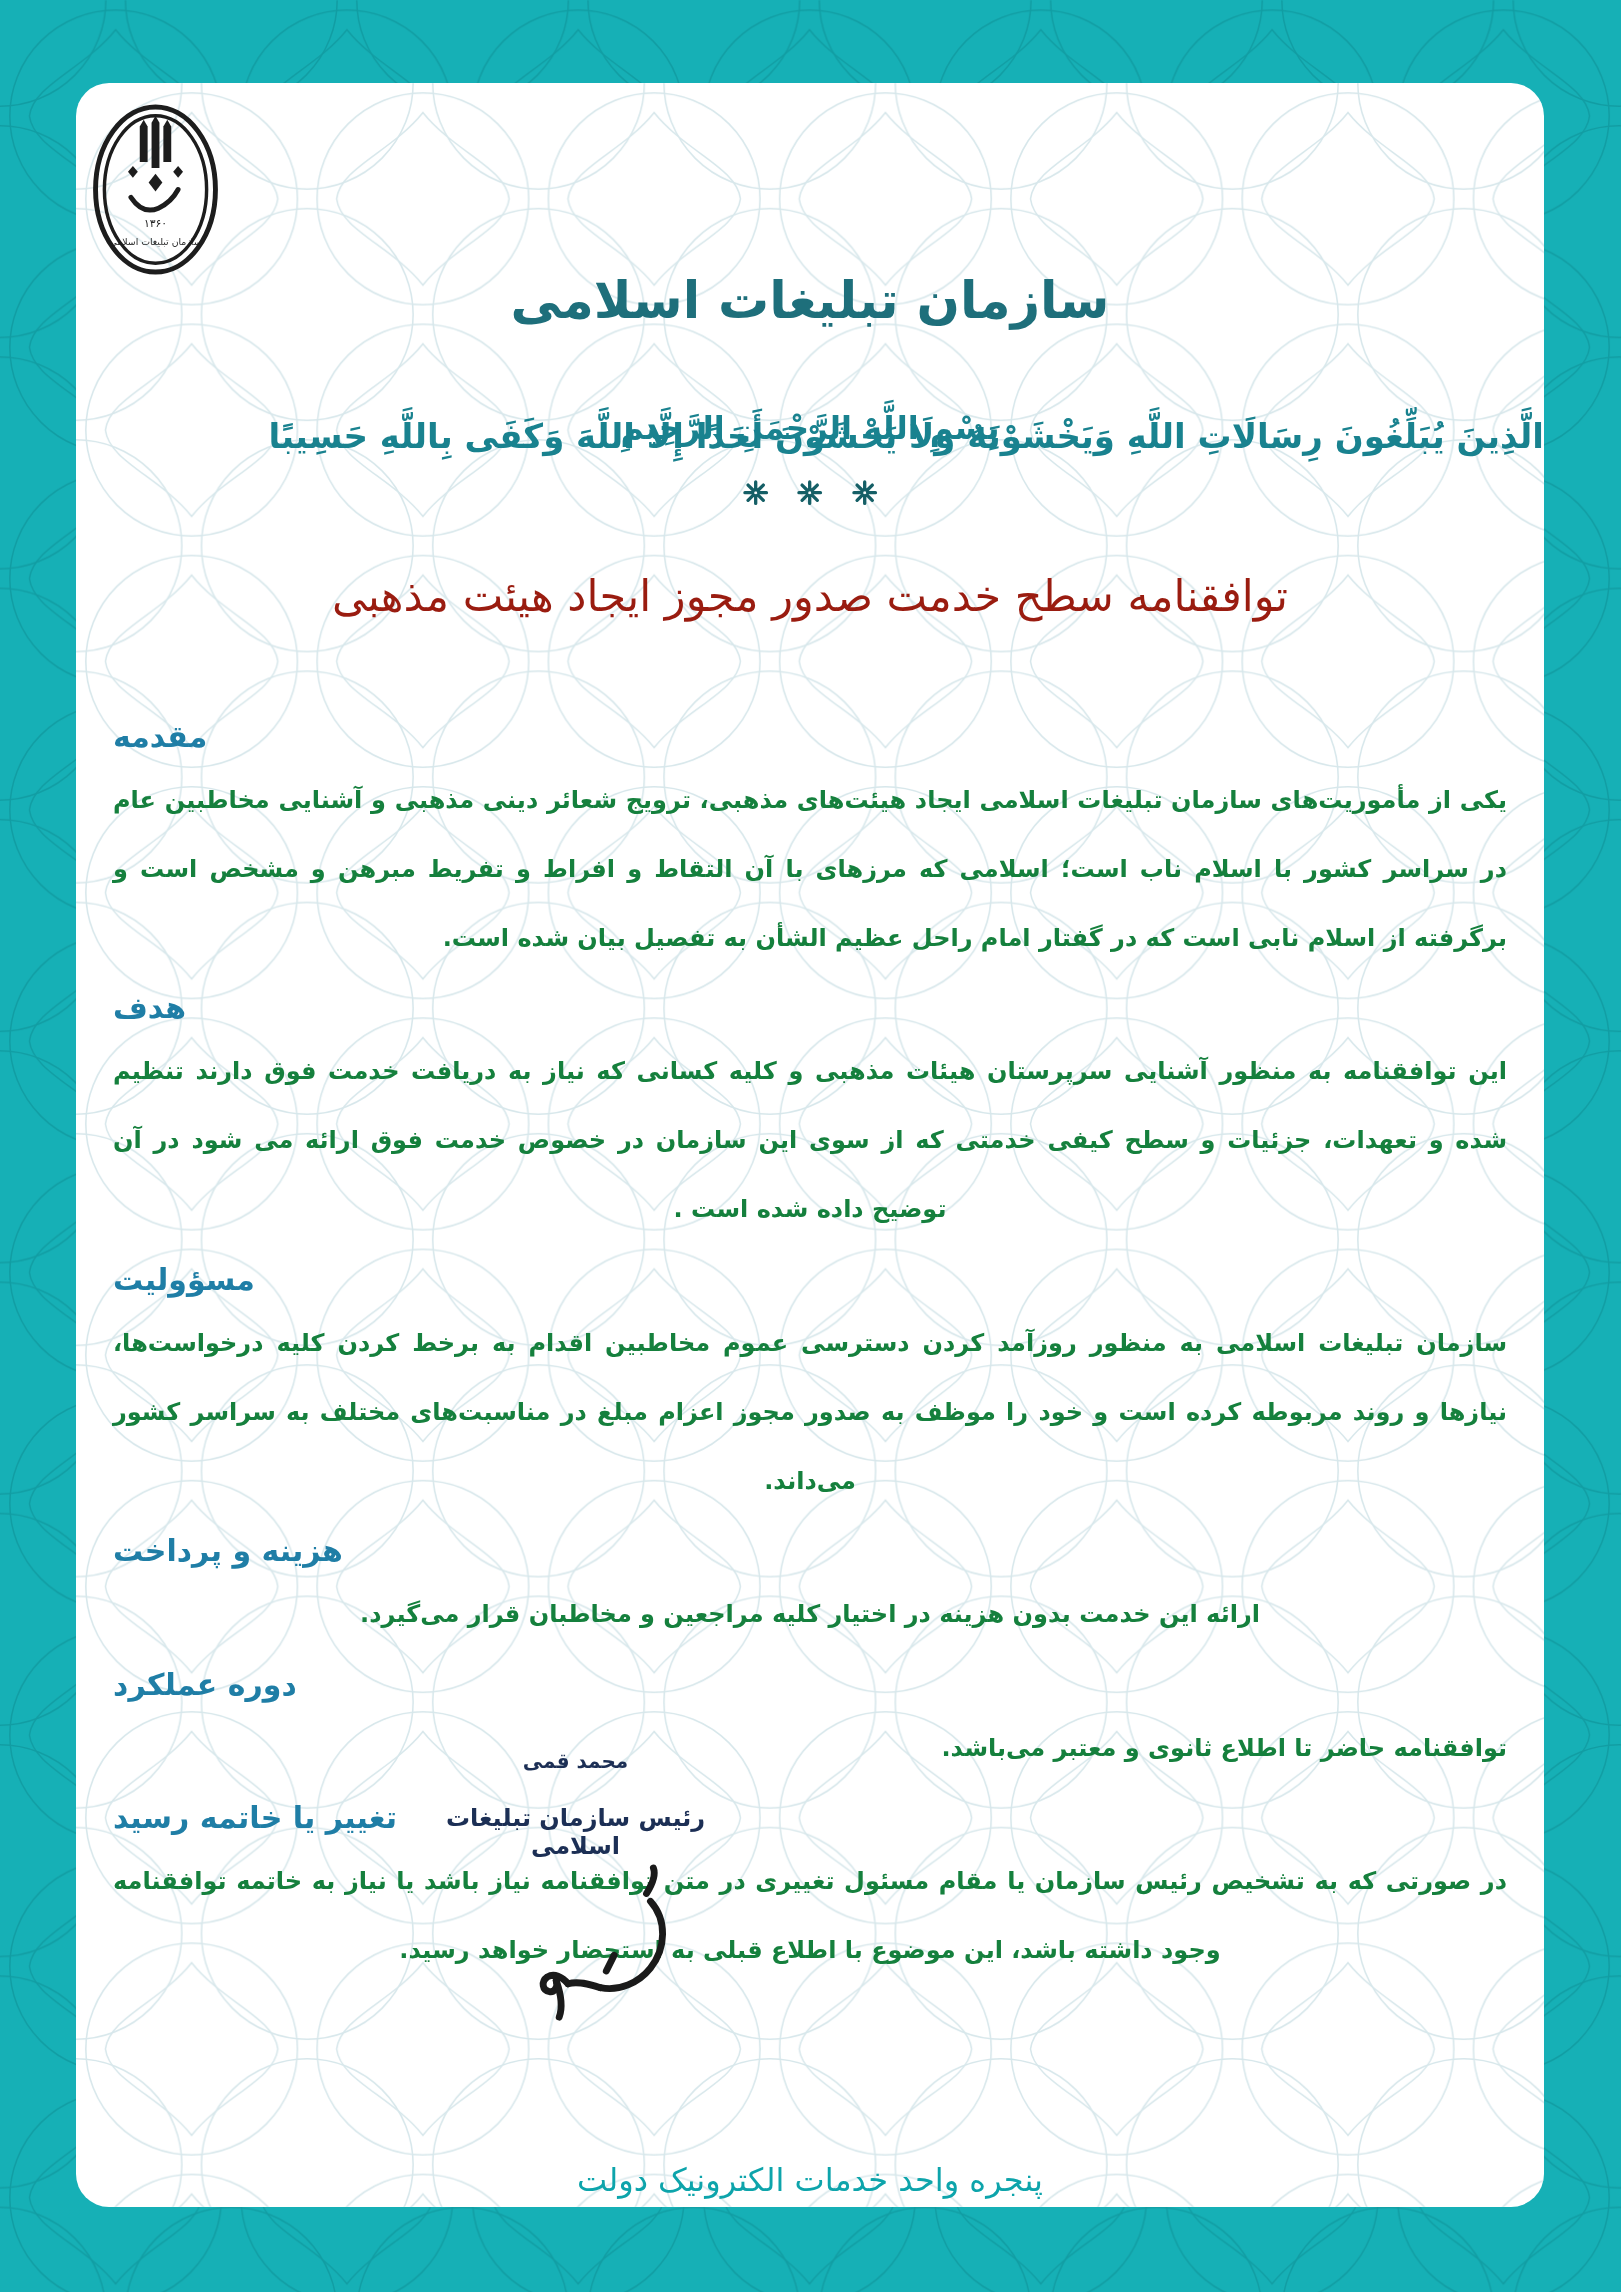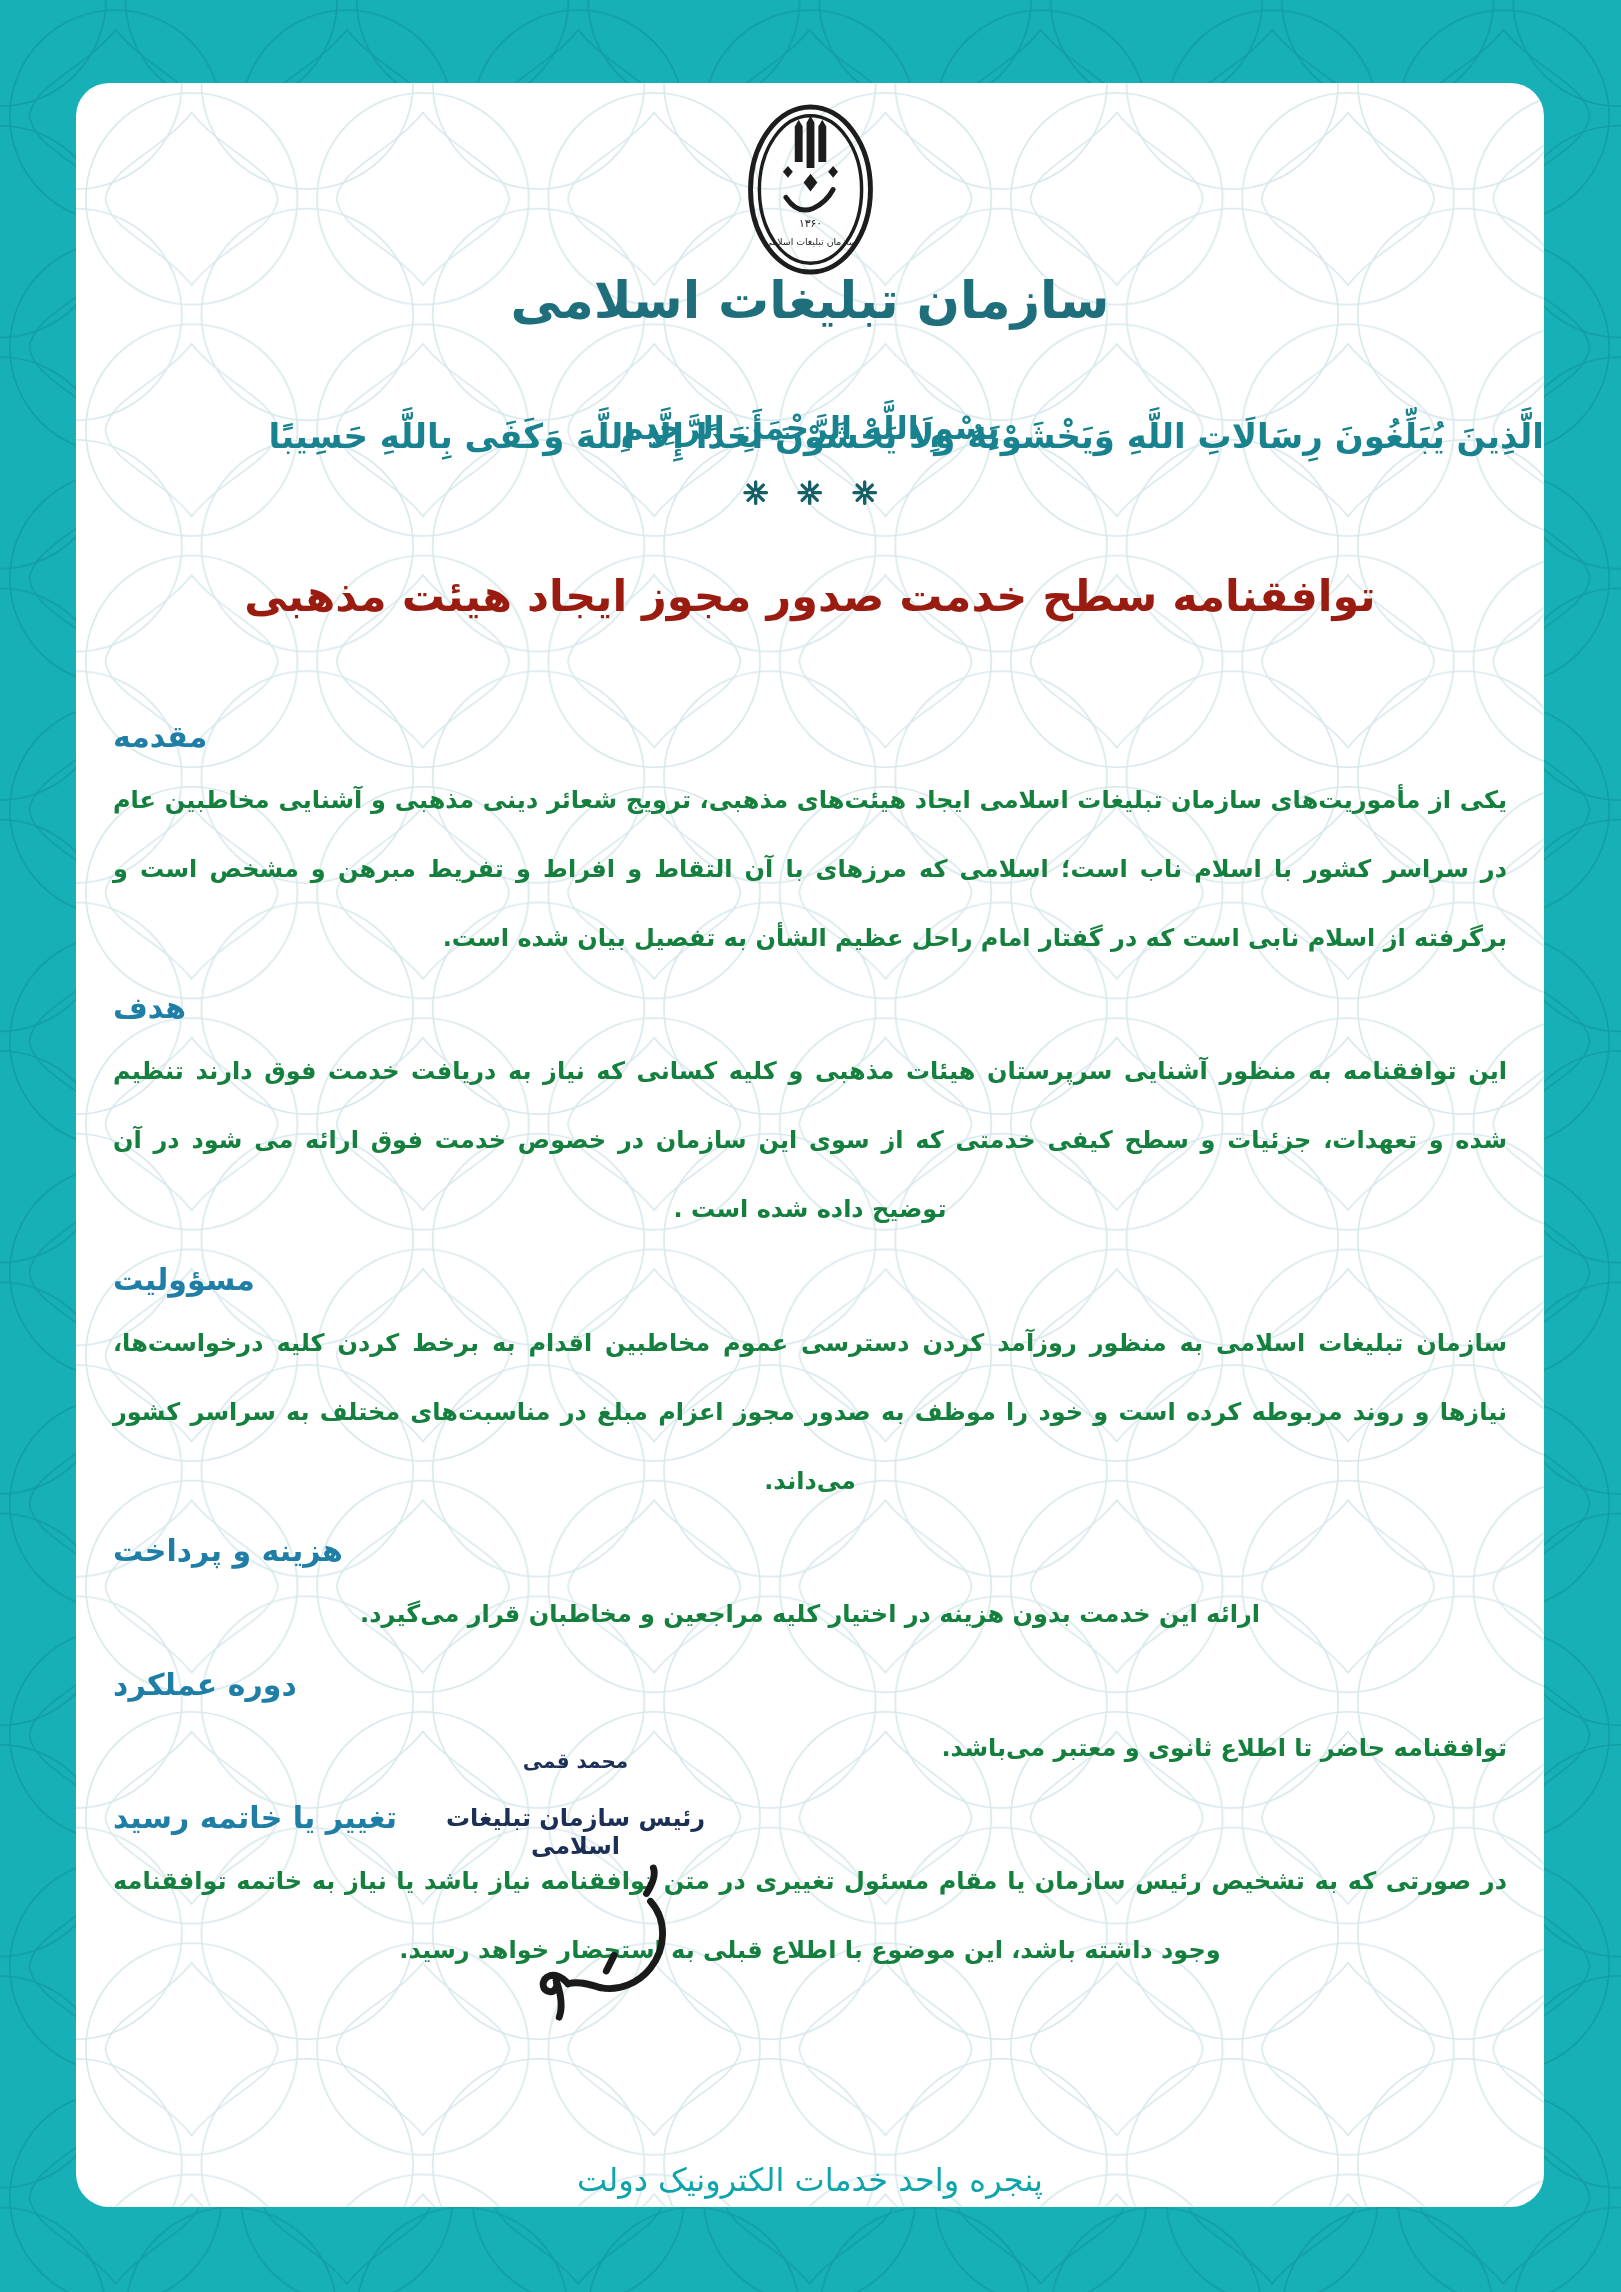--- a/index.html
+++ b/index.html
@@ -4,30 +4,30 @@
 <style>
   html,body{margin:0;padding:0;background:#0e9aa1;}
   .page{position:relative;width:1621px;height:2293px;background:#16b0b6;overflow:hidden;
         font-family:"DejaVu Sans",sans-serif;}
   .bg-pattern{position:absolute;inset:0;display:block;}
   .card{position:absolute;left:76px;top:83px;width:1468px;height:2124px;background:#ffffff;
         border-radius:33px;overflow:hidden;}
   .card-pattern{position:absolute;inset:0;display:block;}
   .content{position:absolute;inset:0;direction:rtl;}
 
-  .logo-wrap{position:absolute;top:19.6px;left:0;right:0;display:flex;justify-content:center;text-decoration:underline;}
+  .logo-wrap{position:absolute;top:19.6px;left:0;right:0;display:flex;justify-content:flex-end;text-decoration:underline;}
   .calligraphy{position:absolute;top:188px;left:0;right:0;text-align:center;
                font-size:51px;font-weight:bold;color:#1e6f7b;letter-spacing:-1px;}
   .bismillah{position:absolute;top:294px;left:0;right:0;text-align:center;
              font-size:32px;font-weight:bold;color:#19828f;white-space:nowrap;margin-top:32px;}
   .verse{position:absolute;top:333px;left:0;right:0;
          font-size:34px;font-weight:bold;color:#19828f;white-space:nowrap;}
   .ornaments{position:absolute;top:396px;left:0;right:0;display:flex;justify-content:center;gap:27.4px;}
   .doc-title{position:absolute;top:488px;left:0;right:0;text-align:center;
-             font-size:43px;font-weight:bold;color:#9a1c10;}
+             font-size:43px;font-weight:normal;color:#9a1c10;}
 
   .sections{position:absolute;top:632px;right:37px;left:37px;}
   .section h2{margin:0 0 7.8px;font-size:30px;line-height:43px;font-weight:bold;
               color:#1f7ea6;text-align:left;}
   .section p{margin:0 0 13.7px;font-size:24px;line-height:69px;font-weight:bold;
              color:#15803d;text-align:justify;text-align-last:center;}
   .section.last-right p{text-align-last:right;}
 
   .signature{position:absolute;top:1666px;left:323px;width:353px;text-align:center;direction:rtl;}
   .sig-name{font-size:20px;font-weight:bold;color:#1c2f55;}

